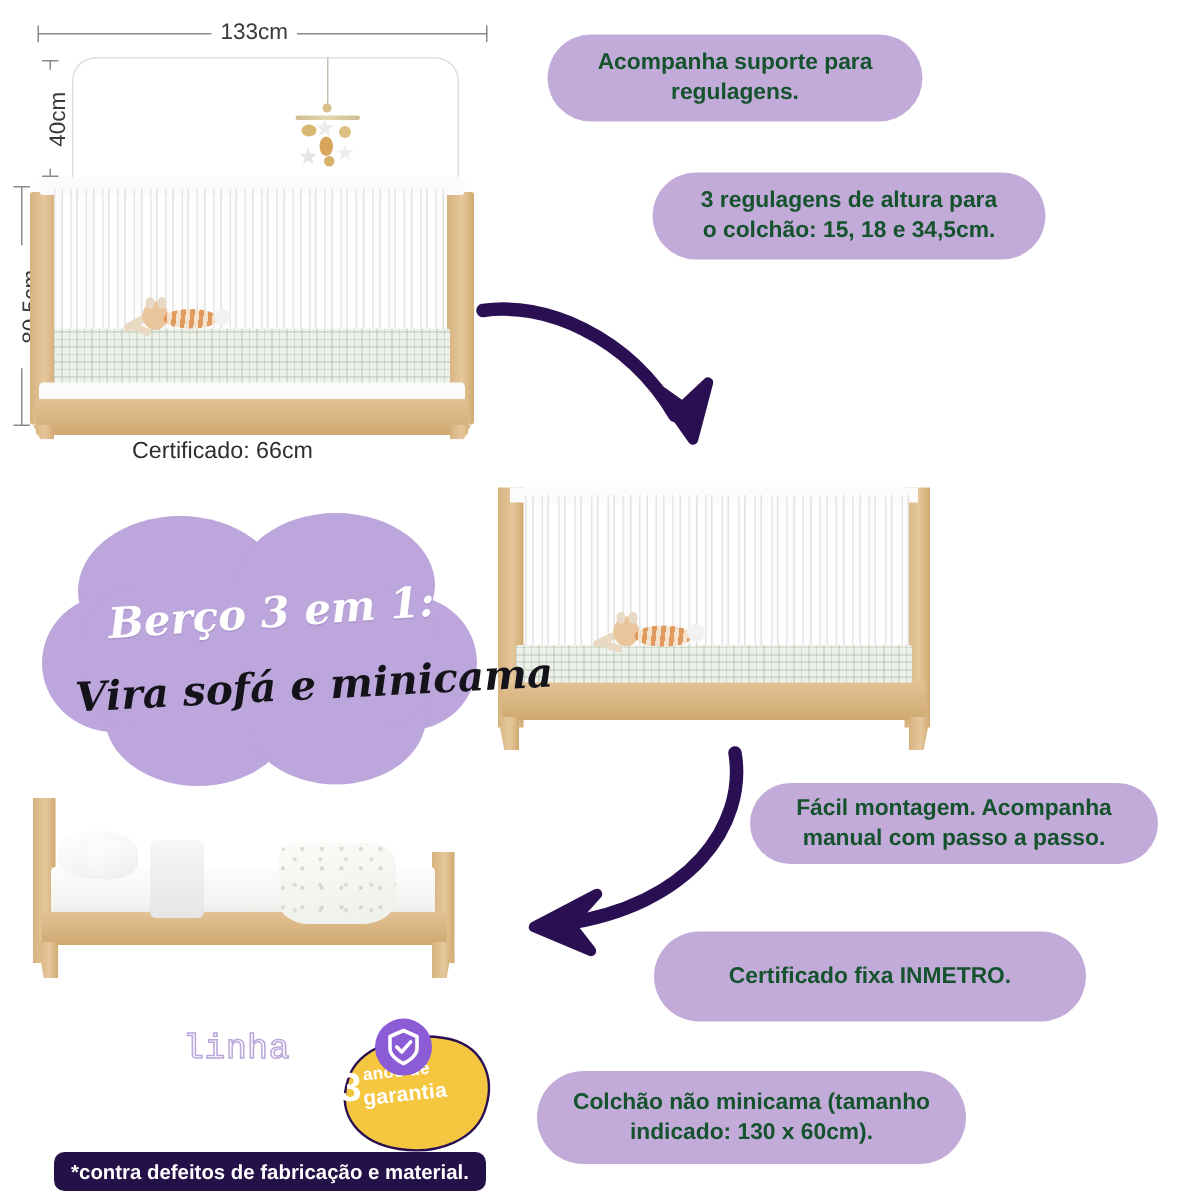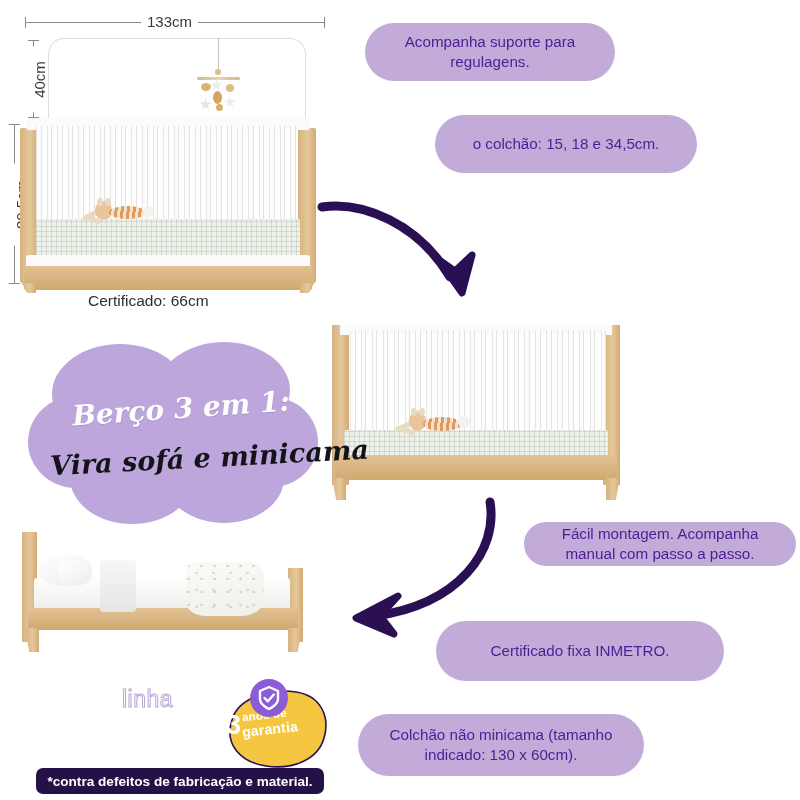--- a/index.html
+++ b/index.html
@@ -17,30 +17,30 @@
     height: 800px;
     background: #ffffff;
     overflow: hidden;
   }
 
   
   .pill {
     position: absolute;
     background: #c2abd8;
     border-radius: 999px;
-    color: #4c1d95;
+    color: #14532d;
     font-size: 15.2px;
     line-height: 1.32;
     text-align: center;
     display: flex;
     align-items: center;
     justify-content: center;
     padding: 7px 16px;
     box-sizing: border-box;
-    font-weight: 400;
+    font-weight: 700;
   }
   .pill span { display: block; }
 
   
   .dimline {
     position: absolute;
     background: #8a8a8a;
   }
   .dim-h { height: 1px; }
   .dim-v { width: 1px; }
@@ -196,20 +196,21 @@
 
   
   #logo-block { position: absolute; }
   .logo-linha {
     position: absolute;
     color: #ffffff;
     -webkit-text-stroke: 1px #b9a6da;
     font-size: 23px;
     font-weight: 400;
     letter-spacing: .5px;
+    font-family: Liberation Mono, monospace;
   }
   .logo-infantil {
     position: absolute;
     color: #8b6fd4;
     font-size: 46px;
     font-weight: 700;
     letter-spacing: -.5px;
   }
   .guarantee-num {
     position: absolute;
@@ -338,26 +339,27 @@
 
   <div class="pill" style="left:365px; top:23px; width:250px; height:58px;">
     <div>
       <span>Acompanha suporte para</span>
       <span>regulagens.</span>
     </div>
   </div>
 
   <div class="pill" style="left:435px; top:115px; width:262px; height:58px;">
     <div>
+      <span>3 regulagens de altura para</span>
       <span>o colchão: 15, 18 e 34,5cm.</span>
     </div>
   </div>
 
 
-  <div class="pill" style="left:524px; top:522px; width:272px; height:44px;">
+  <div class="pill" style="left:500px; top:522px; width:272px; height:54px;">
     <div>
       <span>Fácil montagem. Acompanha</span>
       <span>manual com passo a passo.</span>
     </div>
   </div>
 
   <div class="pill" style="left:436px; top:621px; width:288px; height:60px;">
     <span>Certificado fixa INMETRO.</span>
   </div>
 

